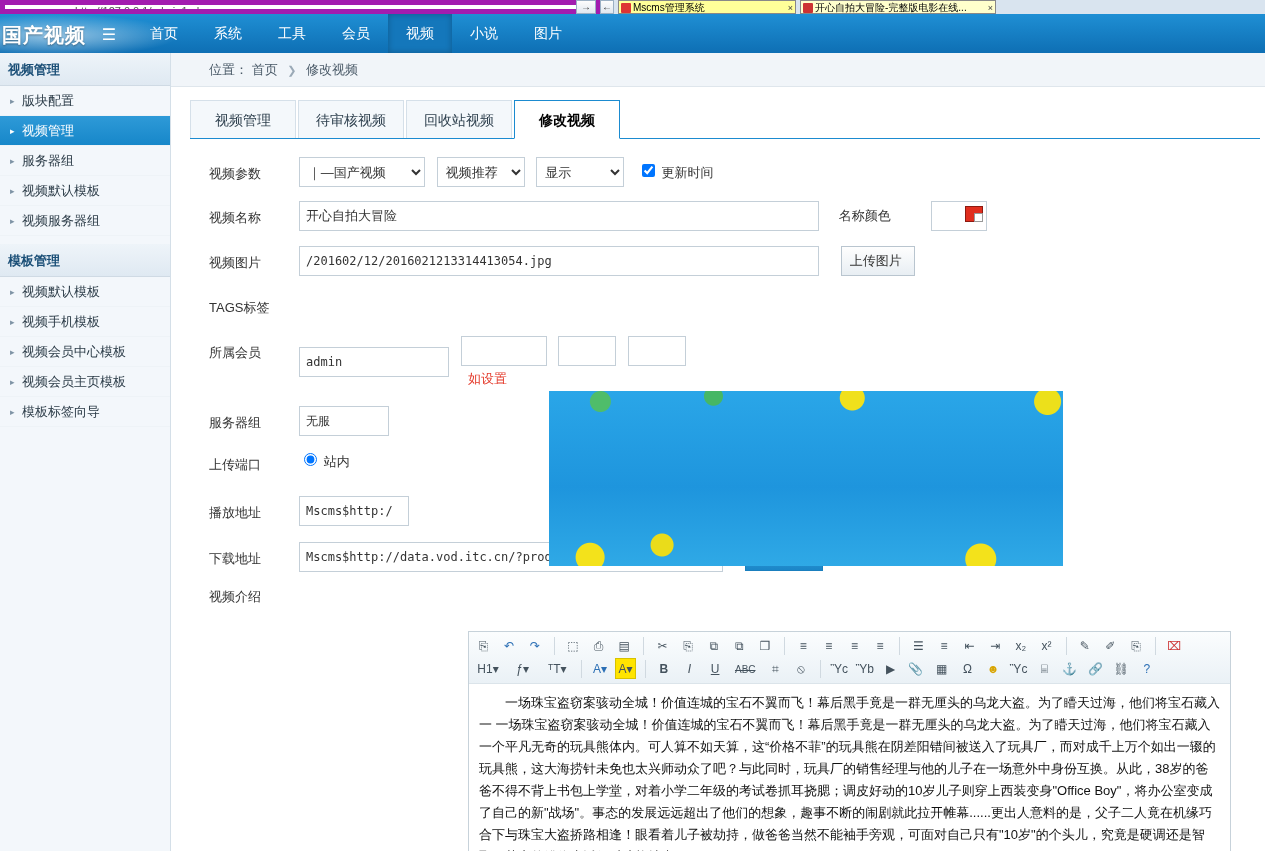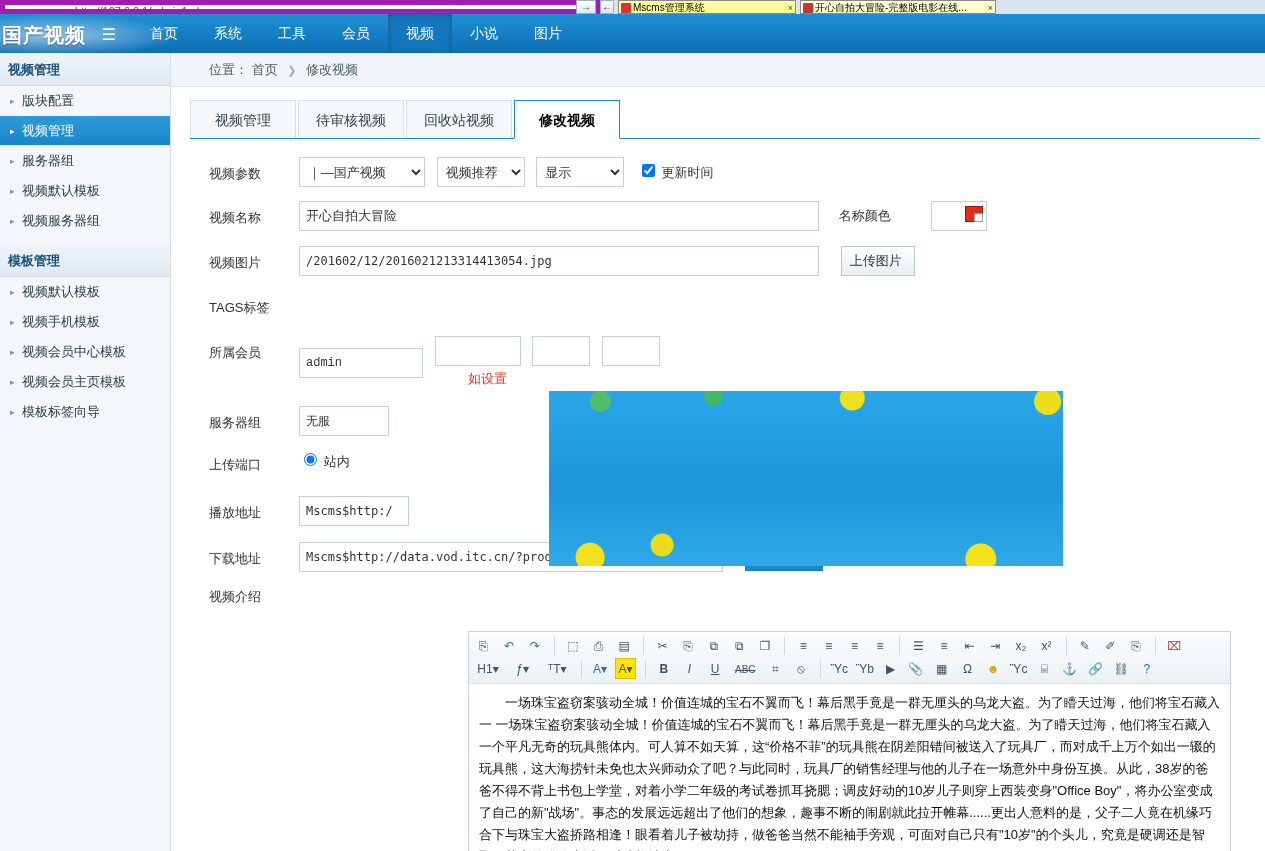--- a/index.html
+++ b/index.html
@@ -373,21 +373,21 @@
       </div>
     </div>
 
     <div class="row" style="height:45px;">
       <div class="label" style="top:6px;">TAGS标签</div>
     </div>
 
     <div class="row" style="height:72px;">
       <div class="label" style="top:6px;">所属会员</div>
       <div class="ctrl" style="top:4px;left:128px;">
-        <input class="txt" style="width: 124px; font-family: Liberation Mono, monospace;" value="admin">
+        <input class="txt" style="width: 150px;" value="admin">
         <span class="fakeinput" style="display:inline-block;width:86px;margin-left:8px;"></span>
         <span class="fakeinput" style="display:inline-block;width:58px;margin-left:8px;"></span>
         <span class="fakeinput" style="display:inline-block;width:58px;margin-left:8px;"></span>
       </div>
       <div style="position:absolute;left:297px;top:38px;">
         <span class="redlink">如设置</span>
       </div>
     </div>
 
     <div class="row" style="height:42px;">

